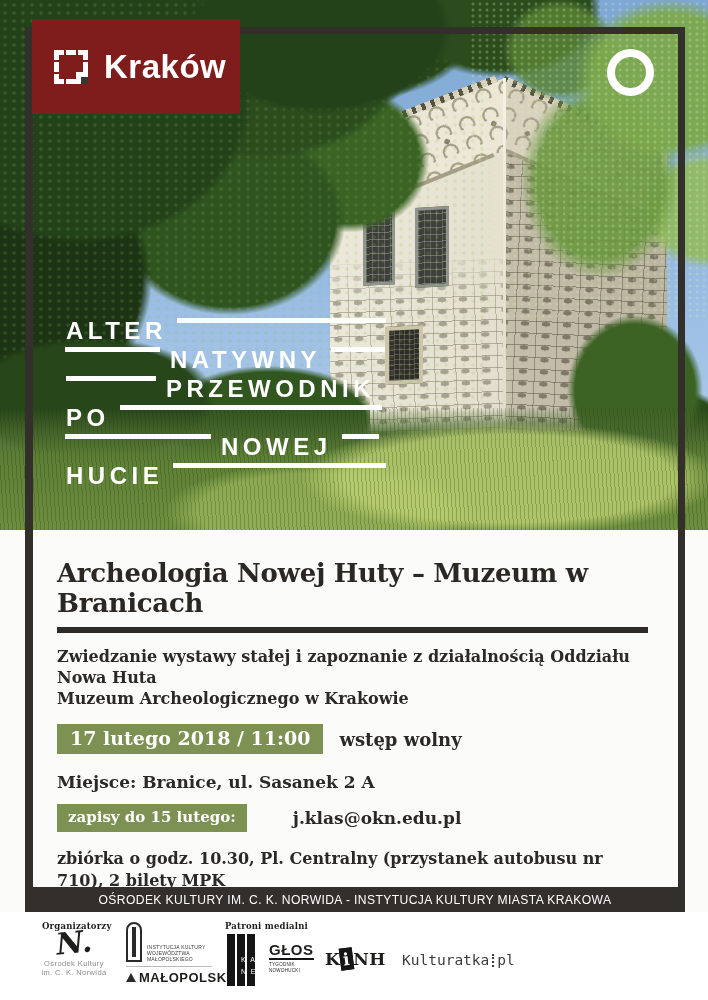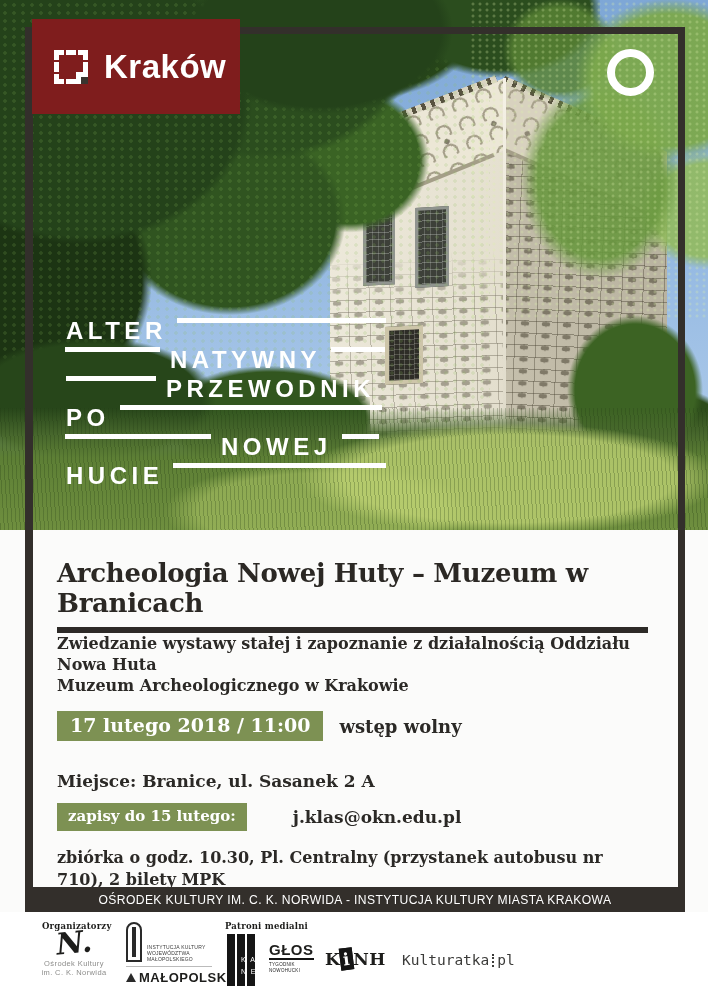--- a/index.html
+++ b/index.html
@@ -118,27 +118,27 @@
       border-left:5px solid #fff;border-top:5px solid #fff;box-sizing:border-box;}
   .kr-word{color:#fff;font-family:"Liberation Sans","DejaVu Sans",sans-serif;font-size:33px;font-weight:700;letter-spacing:.5px;}
   .ring{position:absolute;left:607px;top:49px;width:47px;height:47px;border:8px solid #fff;border-radius:50%;
       box-sizing:border-box;z-index:12;}
 
   
   .content{position:absolute;left:0;top:530px;width:708px;height:357px;background:#fbfbfa;z-index:6;
       padding:28px 60px 0 57px;box-sizing:border-box;color:#2b2926;}
   .title{font-size:26px;font-weight:700;letter-spacing:-.3px;margin:0;color:#2b2824;}
   .rule{height:6px;background:#2d2a27;margin-top:9px;}
-  .lead{margin-top:0;font-size:16px;font-weight:700;line-height:21px;}
+  .lead{margin-top:13px;font-size:16px;font-weight:700;line-height:21px;}
   .row{display:flex;align-items:center;}
   .daterow{margin-top:15px;gap:16px;}
   .badge{background:#7d9153;color:#fff;font-weight:700;}
   .badge-date{font-size:19px;padding:3px 13px 5px;}
   .admission{font-size:18px;font-weight:700;text-align:right;}
-  .place{margin-top:30px;font-size:17px;font-weight:700;}
+  .place{margin-top:18px;font-size:17px;font-weight:700;}
   .signrow{margin-top:12px;gap:13px;}
   .badge-sign{font-size:15px;padding:4px 11px 6px;}
   .email{font-size:17px;font-weight:700;margin-left:33px;}
   .transport{margin-top:16px;font-size:16px;font-weight:700;line-height:22px;}
   .detrow{margin-top:19px;gap:8px;}
   .det-label{font-size:18px;font-weight:700;margin-right:4px;}
   .badge-link{font-size:16px;padding:3px 10px 5px;}
 
   
   .footer{position:absolute;left:0;top:912px;width:708px;height:88px;background:#fff;z-index:6;color:#1d1d1b;}

